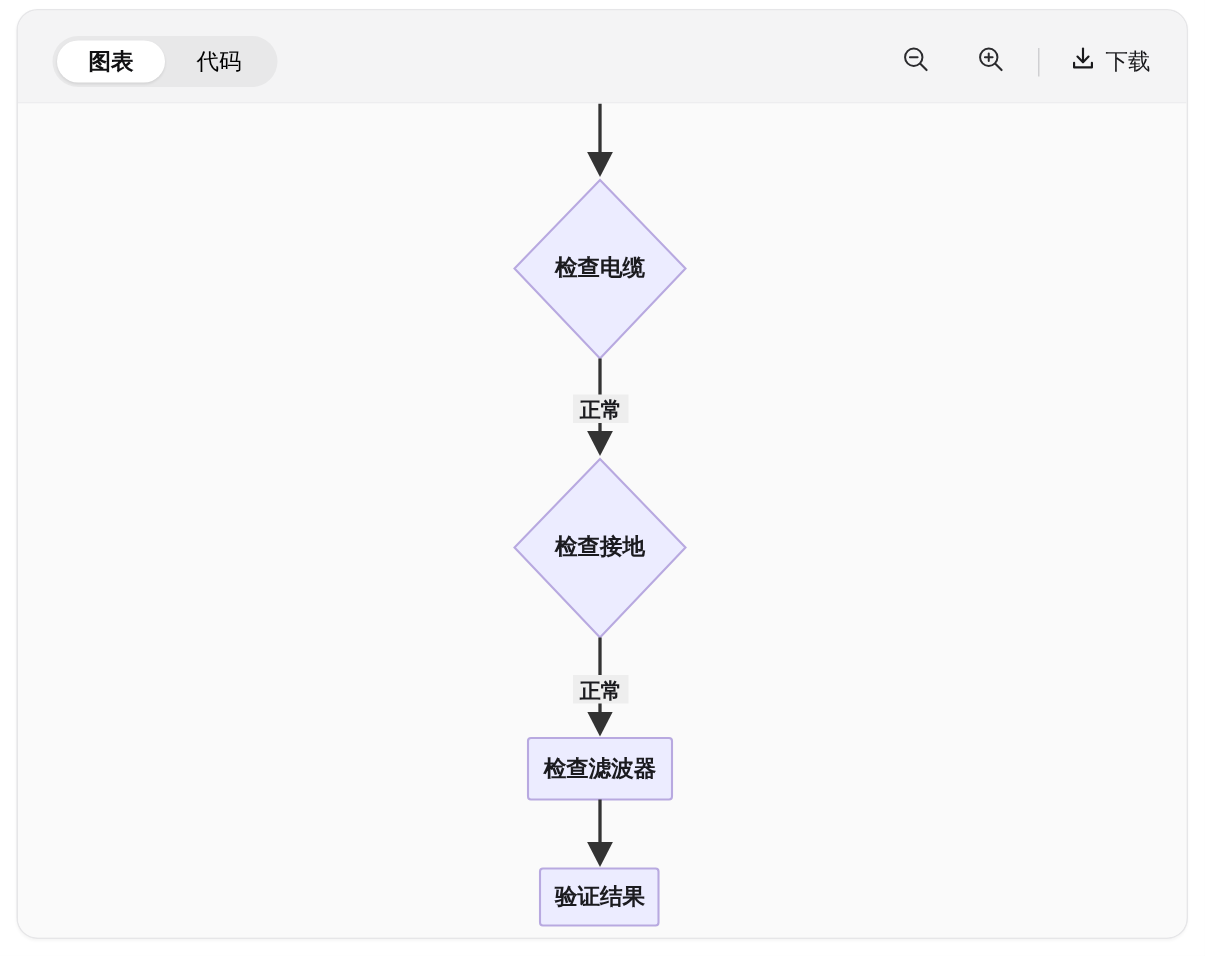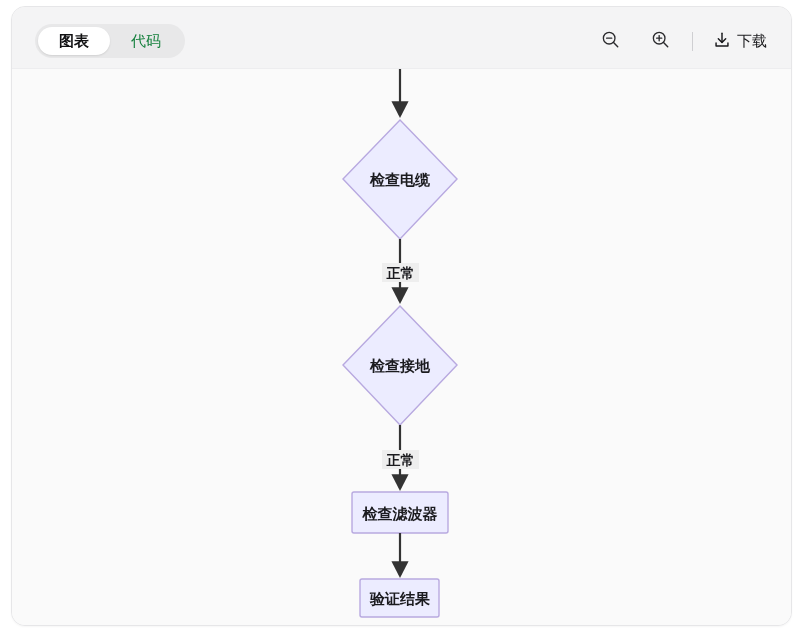--- a/index.html
+++ b/index.html
@@ -55,21 +55,21 @@
     box-sizing: border-box;
   }
   .tab {
     height: 28px;
     padding: 0 21px;
     border-radius: 16px;
     display: flex;
     align-items: center;
     justify-content: center;
     font-size: 15px;
-    color: #15803d;
+    color: #000000;
     cursor: pointer;
     white-space: nowrap;
     user-select: none;
   }
   .tab.active {
     background: #ffffff;
     color: #111113;
     font-weight: bold;
     box-shadow: 0 1px 2px rgba(0,0,0,0.10);
   }

